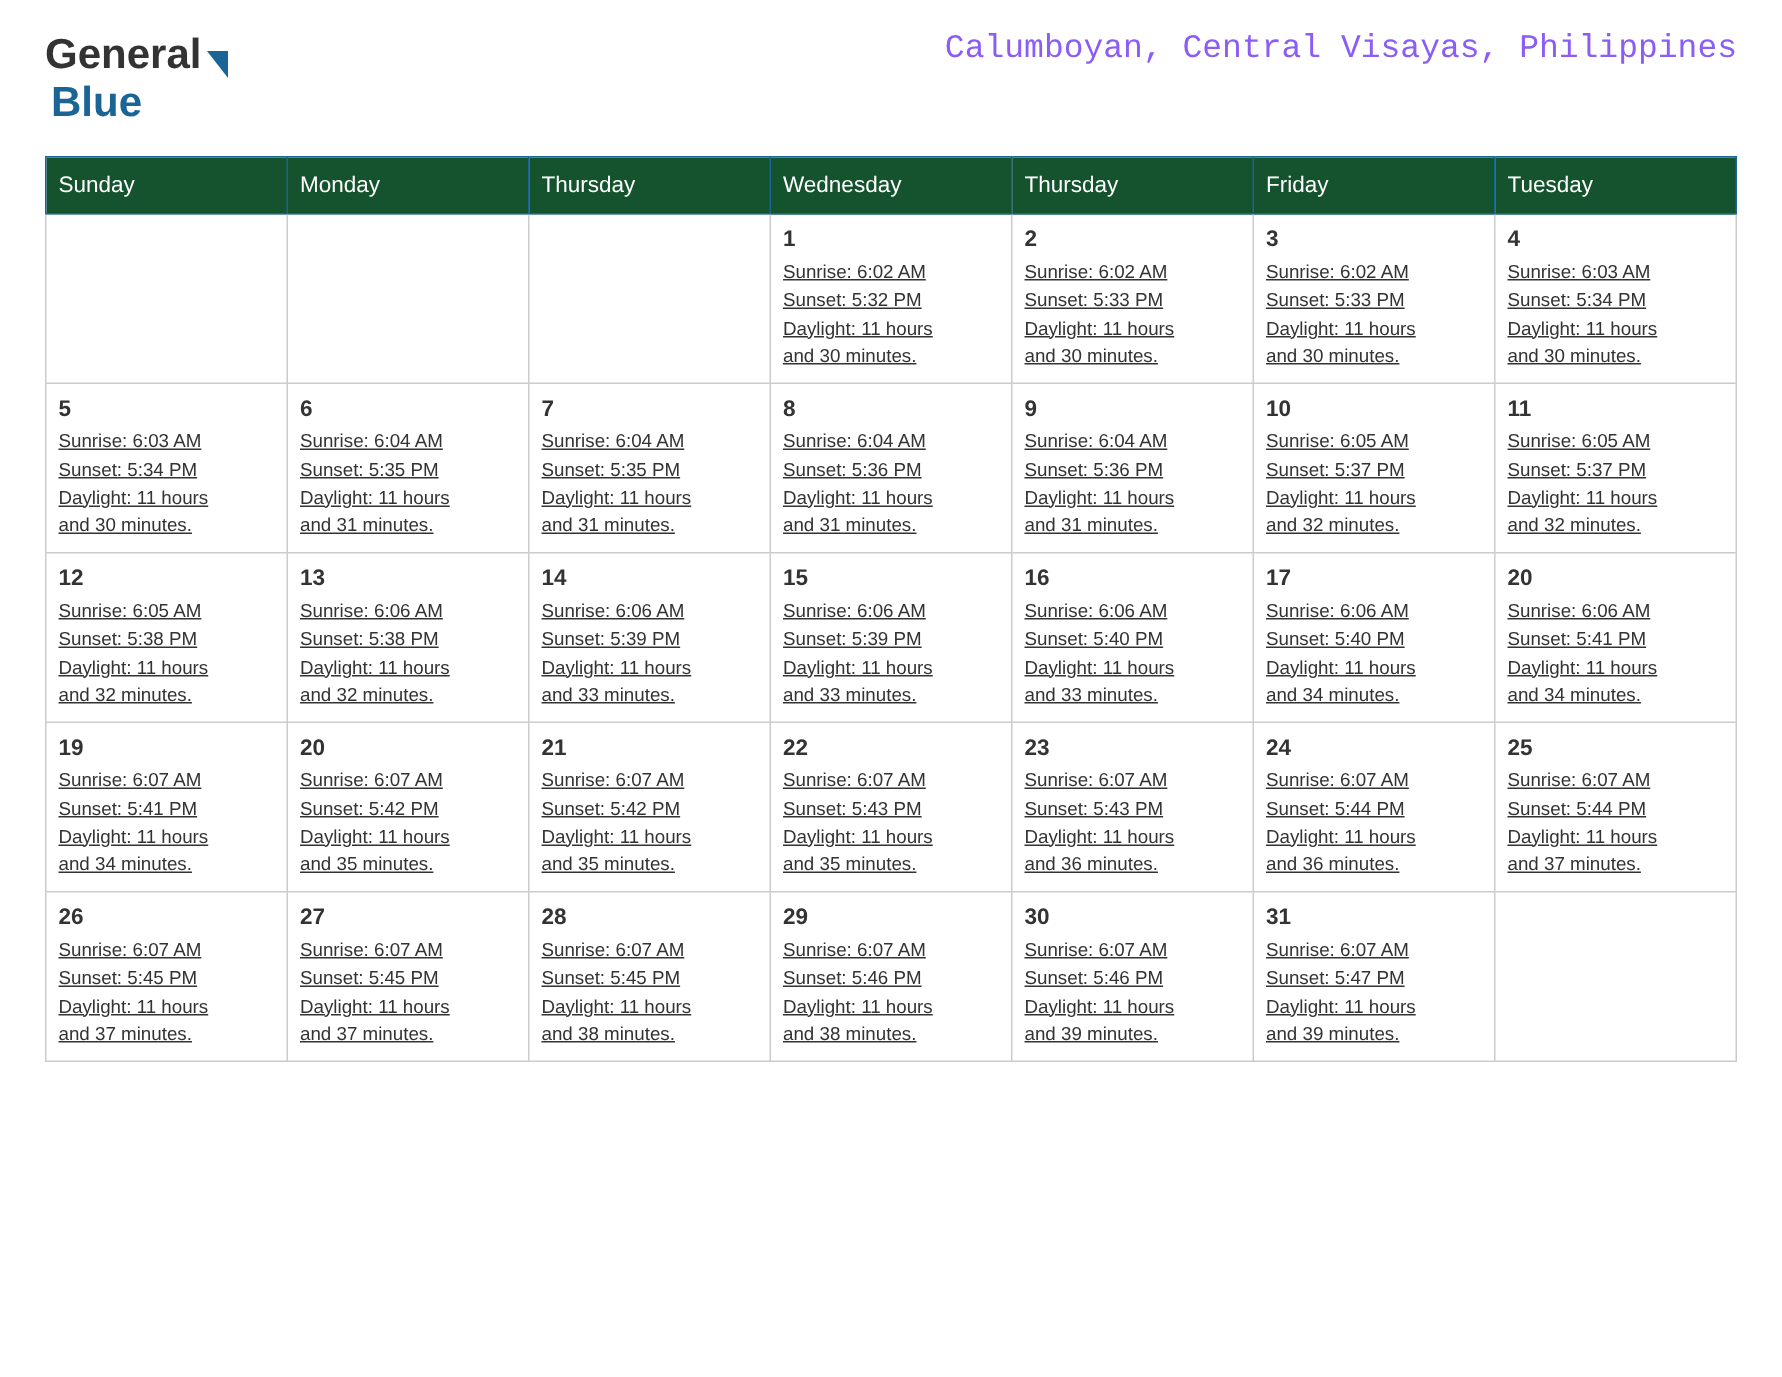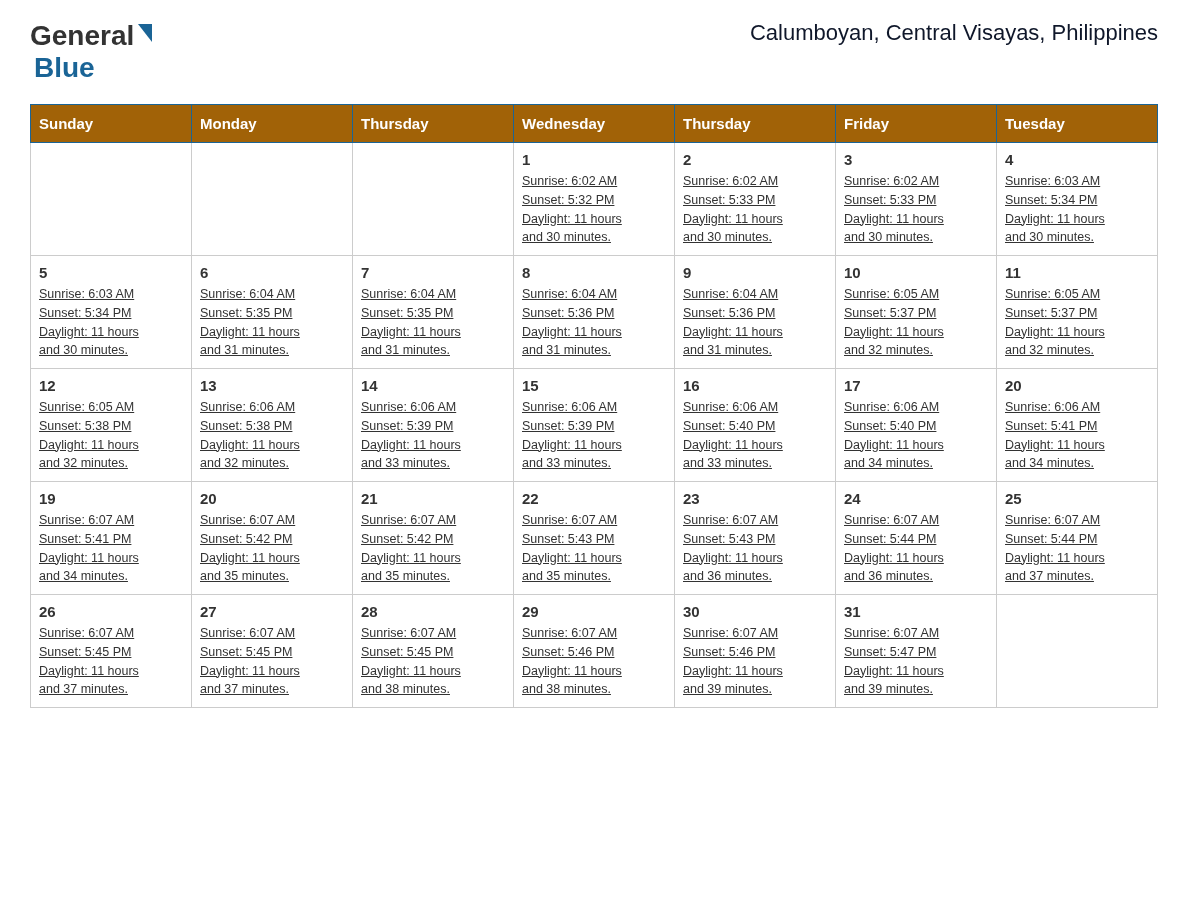--- a/index.html
+++ b/index.html
@@ -16,21 +16,21 @@
       align-items: flex-start;
       margin-bottom: 20px;
     }
     .logo {
       display: flex;
       flex-direction: column;
       align-items: flex-start;
     }
     .logo-top {
       display: flex;
-      align-items: flex-start;
+      align-items: flex-end;
     }
     .logo-general {
       font-size: 28px;
       font-weight: bold;
       color: #333;
     }
     .logo-arrow {
       width: 0;
       height: 0;
       border-left: 14px solid transparent;
@@ -48,33 +48,34 @@
     .title-area {
       text-align: right;
     }
     .month-title {
       font-size: 52px;
       font-weight: normal;
       color: #333;
     }
     .location-title {
       font-size: 22px;
-      color: #0f172a;
+      color: #8b5cf6;
+      font-family: Liberation Mono, monospace;
     }
     .calendar-table {
       width: 100%;
       border-collapse: collapse;
       border: 1px solid #aaa;
     }
     .calendar-table th {
-      background-color: #a16207;
+      background-color: #14532d;
       color: #fff;
       padding: 10px 8px;
       font-size: 15px;
-      font-weight: bold;
+      font-weight: normal;
       text-align: left;
       border: 1px solid #1a6496;
     }
     .calendar-table td {
       vertical-align: top;
       padding: 8px;
       border: 1px solid #ccc;
       width: 14.28%;
       font-size: 13px;
       color: #333;

